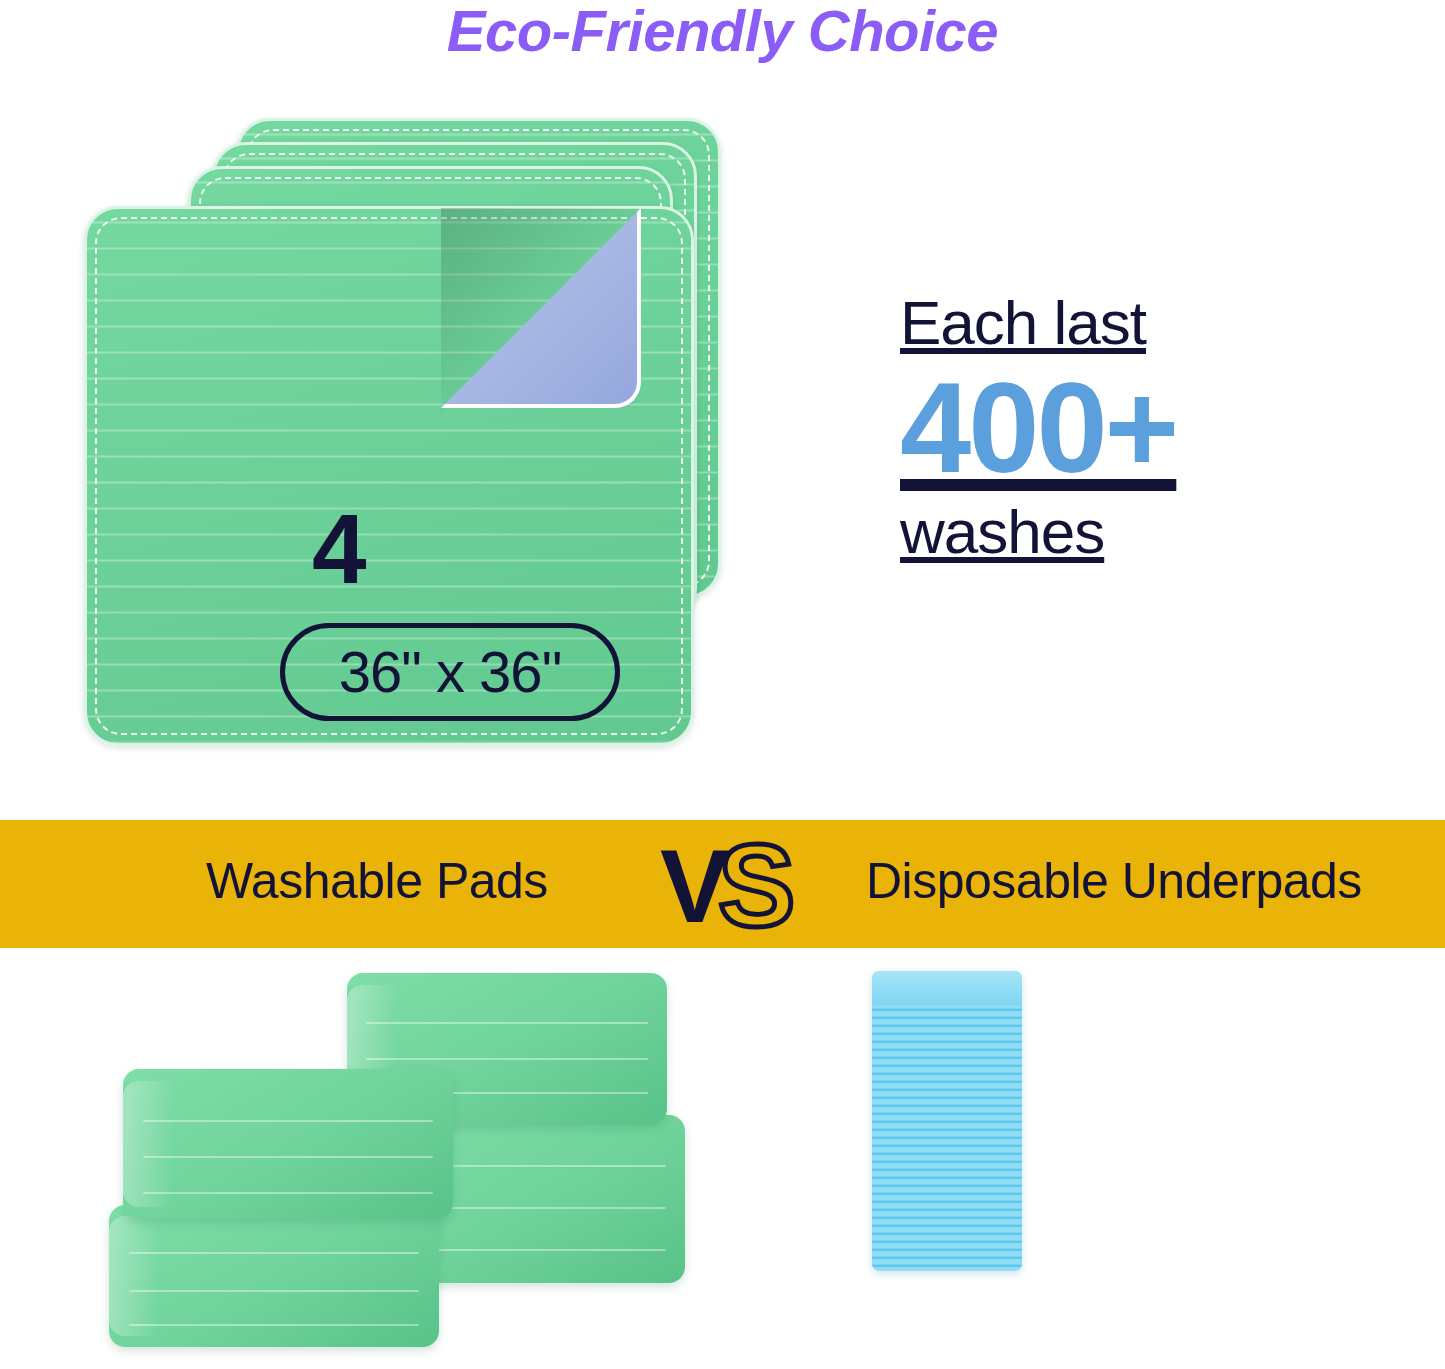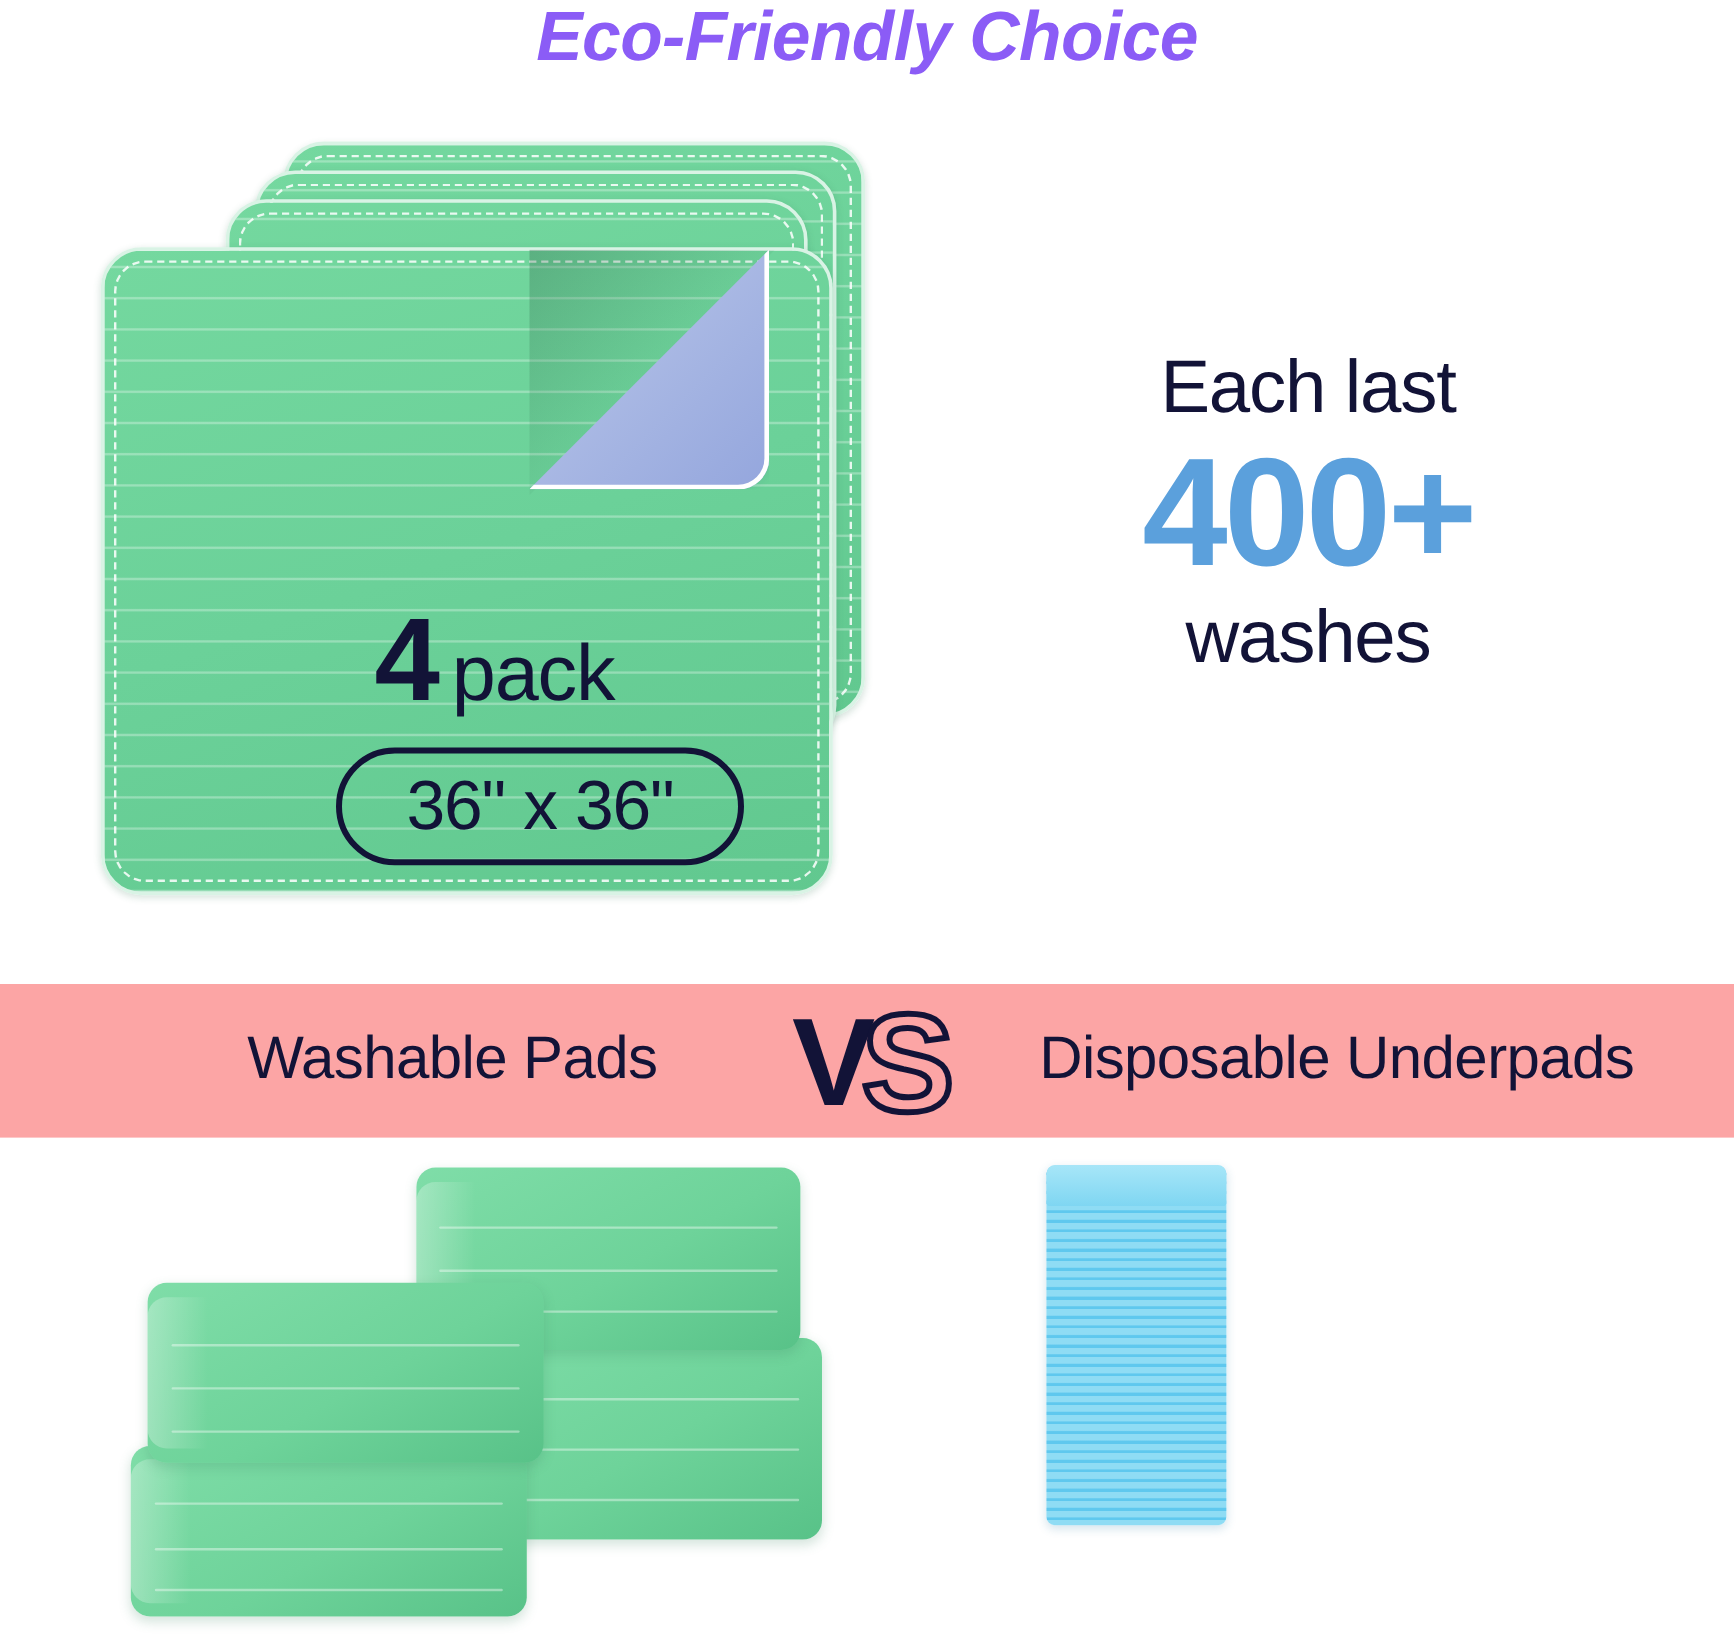--- a/index.html
+++ b/index.html
@@ -152,24 +152,24 @@
     font-size: 58px;
     font-weight: 400;
     letter-spacing: -1px;
     line-height: 58px;
     white-space: nowrap;
   }
 
   
   #claim {
     position: absolute;
-    left: 880px;
+    left: 900px;
     top: 286px;
     width: 420px;
-    text-align: center;
+    text-decoration: underline;
   }
   #claim-top {
     font-size: 62px;
     font-weight: 400;
     line-height: 74px;
     letter-spacing: -1px;
     white-space: nowrap;
   }
   #claim-big {
     font-size: 128px;
@@ -187,21 +187,21 @@
     white-space: nowrap;
   }
 
   
   #vs-banner {
     position: absolute;
     left: 0;
     top: 820px;
     width: 1445px;
     height: 128px;
-    background: #fca5a5;
+    background: #eab308;
   }
   #vs-left, #vs-right {
     position: absolute;
     top: 0;
     height: 122px;
     display: flex;
     align-items: center;
     font-size: 50px;
     font-weight: 400;
     letter-spacing: -0.5px;
@@ -321,21 +321,20 @@
   <div class="pad-sheet s4"></div>
 
   <div id="fold-shadow"></div>
   <div id="fold-corner">
     <div class="flap"></div>
     <div class="flap-edge"></div>
   </div>
 
   <div id="pack-line">
     <span id="pack-count">4</span>
-    <span id="pack-word">pack</span>
   </div>
 
   <div id="size-pill">
     <span id="size-text">36" x 36"</span>
   </div>
 </div>
 
 <div id="claim">
   <div id="claim-top">Each last</div>
   <div id="claim-big">400+</div>

